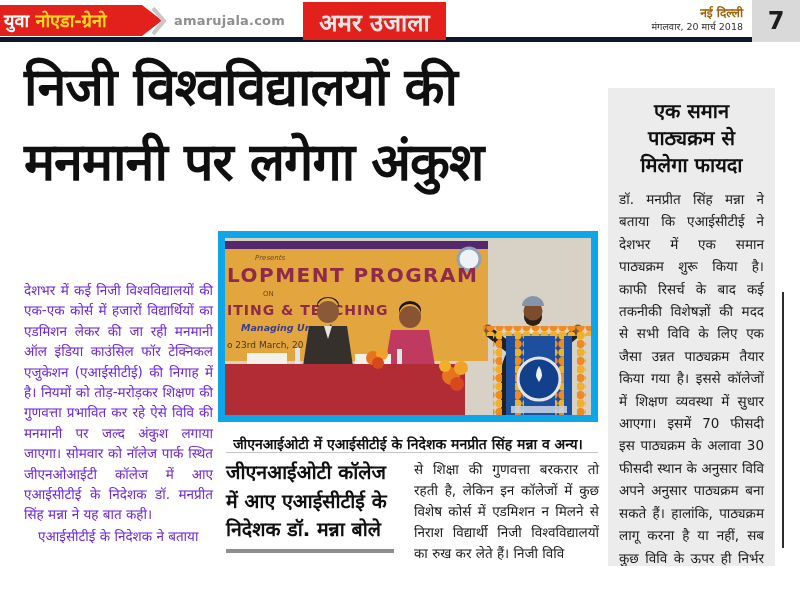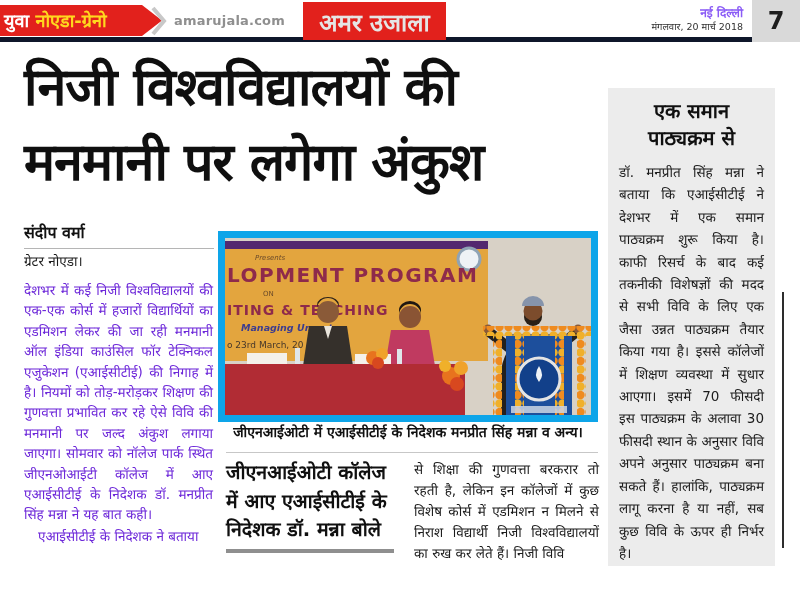--- a/index.html
+++ b/index.html
@@ -11,40 +11,40 @@
   .masthead { position:absolute; left:0; top:0; width:800px; height:42px; background:#fff; border-bottom:5px solid #0f172a; }
   .ribbon { position:absolute; left:0; top:5px; width:162px; height:31px; background:#e2211c;
             clip-path:polygon(0 0, 142px 0, 162px 50%, 142px 100%, 0 100%);
             color:#fff; font-weight:800; font-size:18px; line-height:31px; padding-left:4px; white-space:nowrap; }
   .ribbon .yellow { color:#ffd81e; }
   .ribbon-chevron { position:absolute; left:150px; top:5px; }
   .website { position:absolute; left:174px; top:13px; font-size:13px; font-weight:bold; color:#8f8f8f; letter-spacing:.2px; }
   .logo-box { position:absolute; left:303px; top:2px; width:143px; height:38px; background:#e2211c;
               color:#e5e5e5; font-weight:800; font-size:24px; display:flex; align-items:center; justify-content:center; white-space:nowrap; }
   .city-date { position:absolute; right:57px; top:6px; text-align:right; line-height:1.25; }
-  .city-date .city { font-size:12px; font-weight:bold; color:#8b5cf6; }
+  .city-date .city { font-size:12px; font-weight:bold; color:#a16207; }
   .city-date .date { font-size:9.5px; color:#333; }
   .page-box { position:absolute; right:0; top:0; width:48px; height:42px; background:#d9d9d9;
               display:flex; align-items:center; justify-content:center; font-size:24px; font-weight:bold; color:#1d1d1d; }
 
   
   .headline { position:absolute; left:24px; top:50px; width:575px; font-size:52px; font-weight:800;
               color:#0f0f0f; line-height:75px; letter-spacing:-1px; white-space:nowrap; }
   .byline-block { position:absolute; left:24px; top:221px; width:190px; }
   .byline { font-size:16px; font-weight:bold; color:#111; }
   .byline-rule { border-top:1px solid #b5b5b5; margin:5px 0 3px 0; }
   .dateline { font-size:13.5px; color:#1a1a1a; }
   .col-left { position:absolute; left:24px; top:280px; width:189px; font-size:13.5px; line-height:20.4px;
               text-align:justify; color:#6d28d9; }
   .col-left p.p2 { text-indent:14px; margin-top:1px; }
 
   
   .photo-fig { position:absolute; left:218px; top:231px; width:380px; }
   .photo { position:relative; width:380px; height:191px; border:7px solid #0ea5e9; overflow:hidden; }
-  .caption { margin-top:0; text-align:center; font-weight:bold; font-size:14px; color:#111; }
+  .caption { margin-top:12px; text-align:center; font-weight:bold; font-size:14px; color:#111; }
 
   
   .center-rule { position:absolute; left:226px; top:452px; width:372px; border-top:1px solid #c7c7c7; }
   .subhead { position:absolute; left:226px; top:459px; width:184px; font-size:19.5px; font-weight:800;
              line-height:28.5px; color:#101010; white-space:nowrap; }
   .subhead-rule { position:absolute; left:226px; top:549px; width:168px; height:4px; background:#8f8f8f; }
   .col-cont { position:absolute; left:414px; top:459px; width:185px; font-size:13.5px; line-height:21px;
               text-align:justify; color:#1b1b1b; }
 
   
@@ -73,25 +73,20 @@
       <div class="date">मंगलवार, 20 मार्च 2018</div>
     </div>
     <div class="page-box">7</div>
   </div>
 
   <div class="headline">
     <div>निजी विश्वविद्यालयों की</div>
     <div>मनमानी पर लगेगा अंकुश</div>
   </div>
 
-  <div class="byline-block">
-    <div class="byline">संदीप वर्मा</div>
-    <div class="byline-rule"></div>
-    <div class="dateline">ग्रेटर नोएडा।</div>
-  </div>
 
   <div class="col-left">
     <p>देशभर में कई निजी विश्वविद्यालयों की एक-एक कोर्स में हजारों विद्यार्थियों का एडमिशन लेकर की जा रही मनमानी ऑल इंडिया काउंसिल फॉर टेक्निकल एजुकेशन (एआईसीटीई) की निगाह में है। नियमों को तोड़-मरोड़कर शिक्षण की गुणवत्ता प्रभावित कर रहे ऐसे विवि की मनमानी पर जल्द अंकुश लगाया जाएगा। सोमवार को नॉलेज पार्क स्थित जीएनओआईटी कॉलेज में आए एआईसीटीई के निदेशक डॉ. मनप्रीत सिंह मन्ना ने यह बात कही।</p>
     <p class="p2">एआईसीटीई के निदेशक ने बताया</p>
   </div>
 
   <figure class="photo-fig">
     <div class="photo">
       <svg width="380" height="191" viewBox="0 0 380 191">
         <defs>
@@ -182,19 +177,20 @@
     <div>निदेशक डॉ. मन्ना बोले</div>
   </div>
   <div class="subhead-rule"></div>
 
   <div class="col-cont">से शिक्षा की गुणवत्ता बरकरार तो रहती है, लेकिन इन कॉलेजों में कुछ विशेष कोर्स में एडमिशन न मिलने से निराश विद्यार्थी निजी विश्वविद्यालयों का रुख कर लेते हैं। निजी विवि</div>
 
   <aside class="sidebar">
     <div class="sidebar-headline">
       <div>एक समान</div>
       <div>पाठ्यक्रम से</div>
+      <div>मिलेगा फायदा</div>
     </div>
     <div class="sidebar-body">डॉ. मनप्रीत सिंह मन्ना ने बताया कि एआईसीटीई ने देशभर में एक समान पाठ्यक्रम शुरू किया है। काफी रिसर्च के बाद कई तकनीकी विशेषज्ञों की मदद से सभी विवि के लिए एक जैसा उन्नत पाठ्यक्रम तैयार किया गया है। इससे कॉलेजों में शिक्षण व्यवस्था में सुधार आएगा। इसमें 70 फीसदी इस पाठ्यक्रम के अलावा 30 फीसदी स्थान के अनुसार विवि अपने अनुसार पाठ्यक्रम बना सकते हैं। हालांकि, पाठ्यक्रम लागू करना है या नहीं, सब कुछ विवि के ऊपर ही निर्भर है।</div>
   </aside>
 
   <div class="v-rule"></div>
 
 </div>
 
 </body></html>

